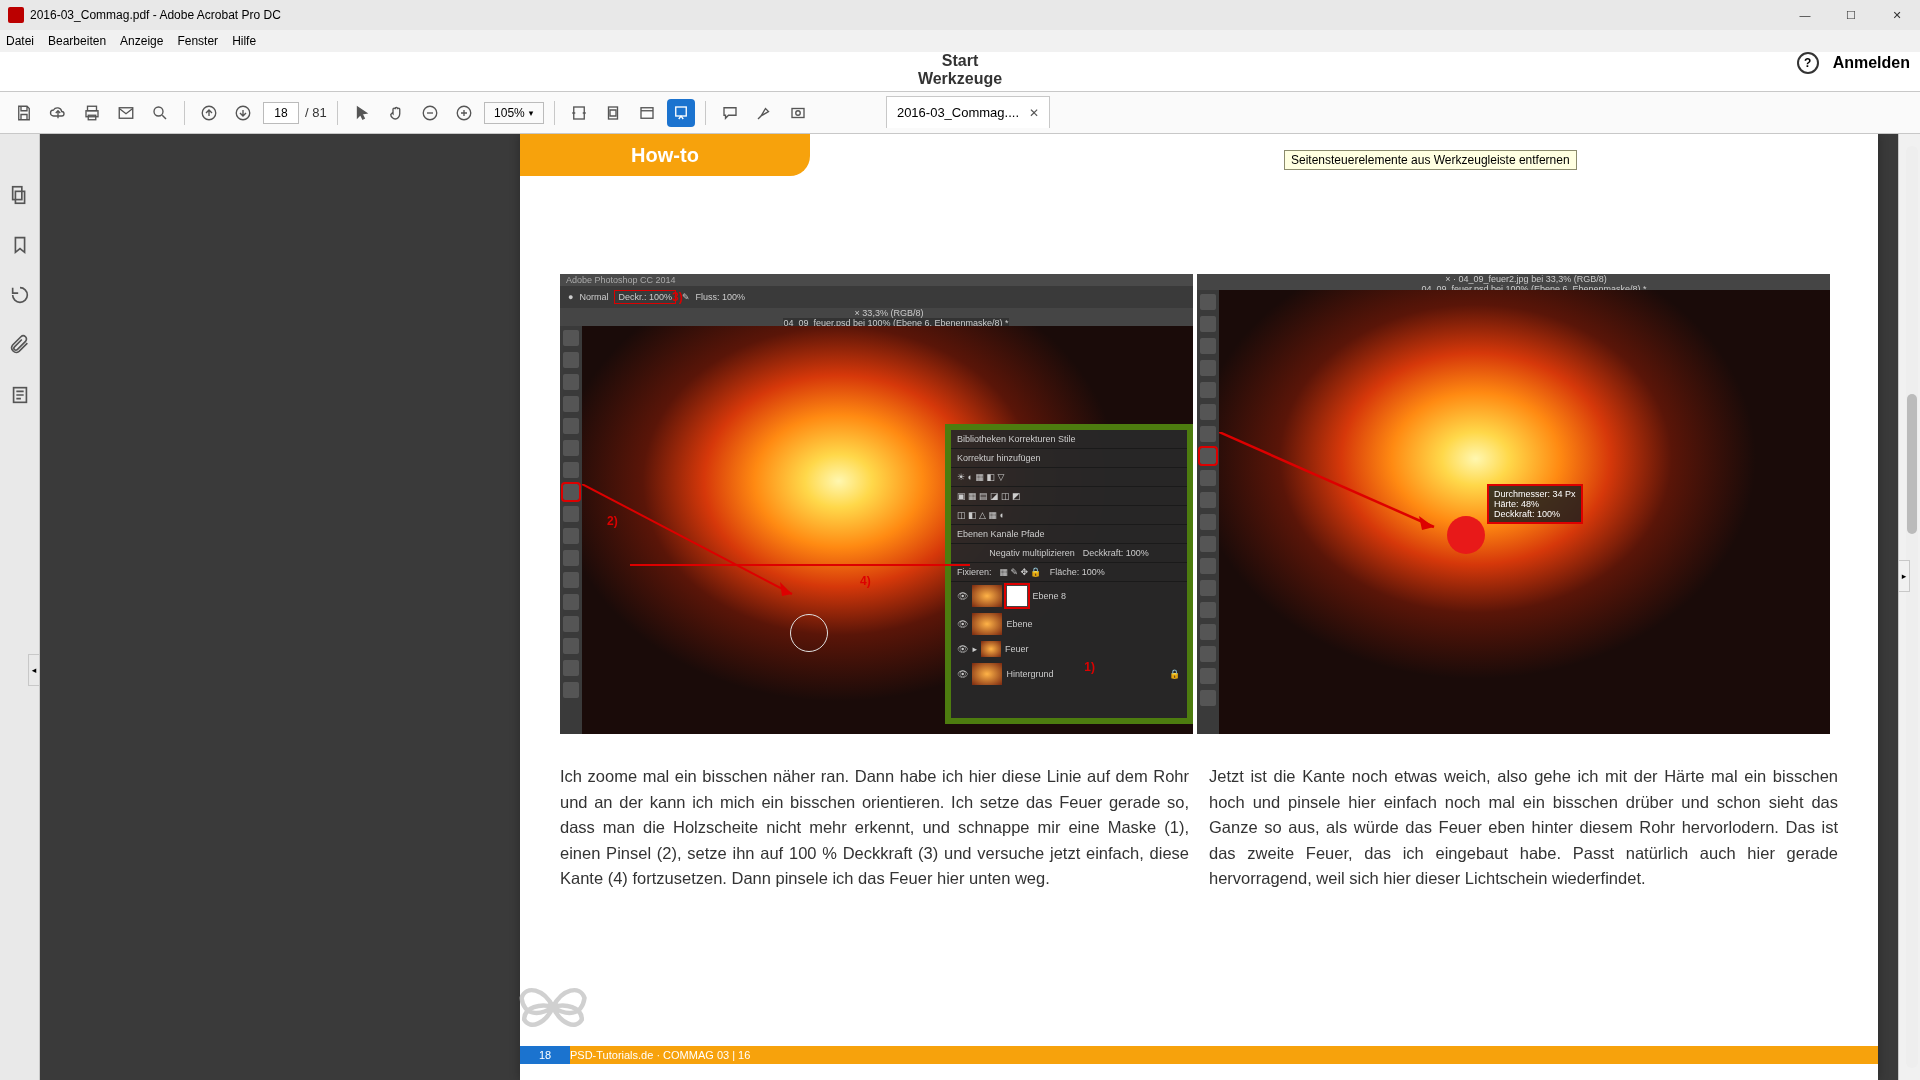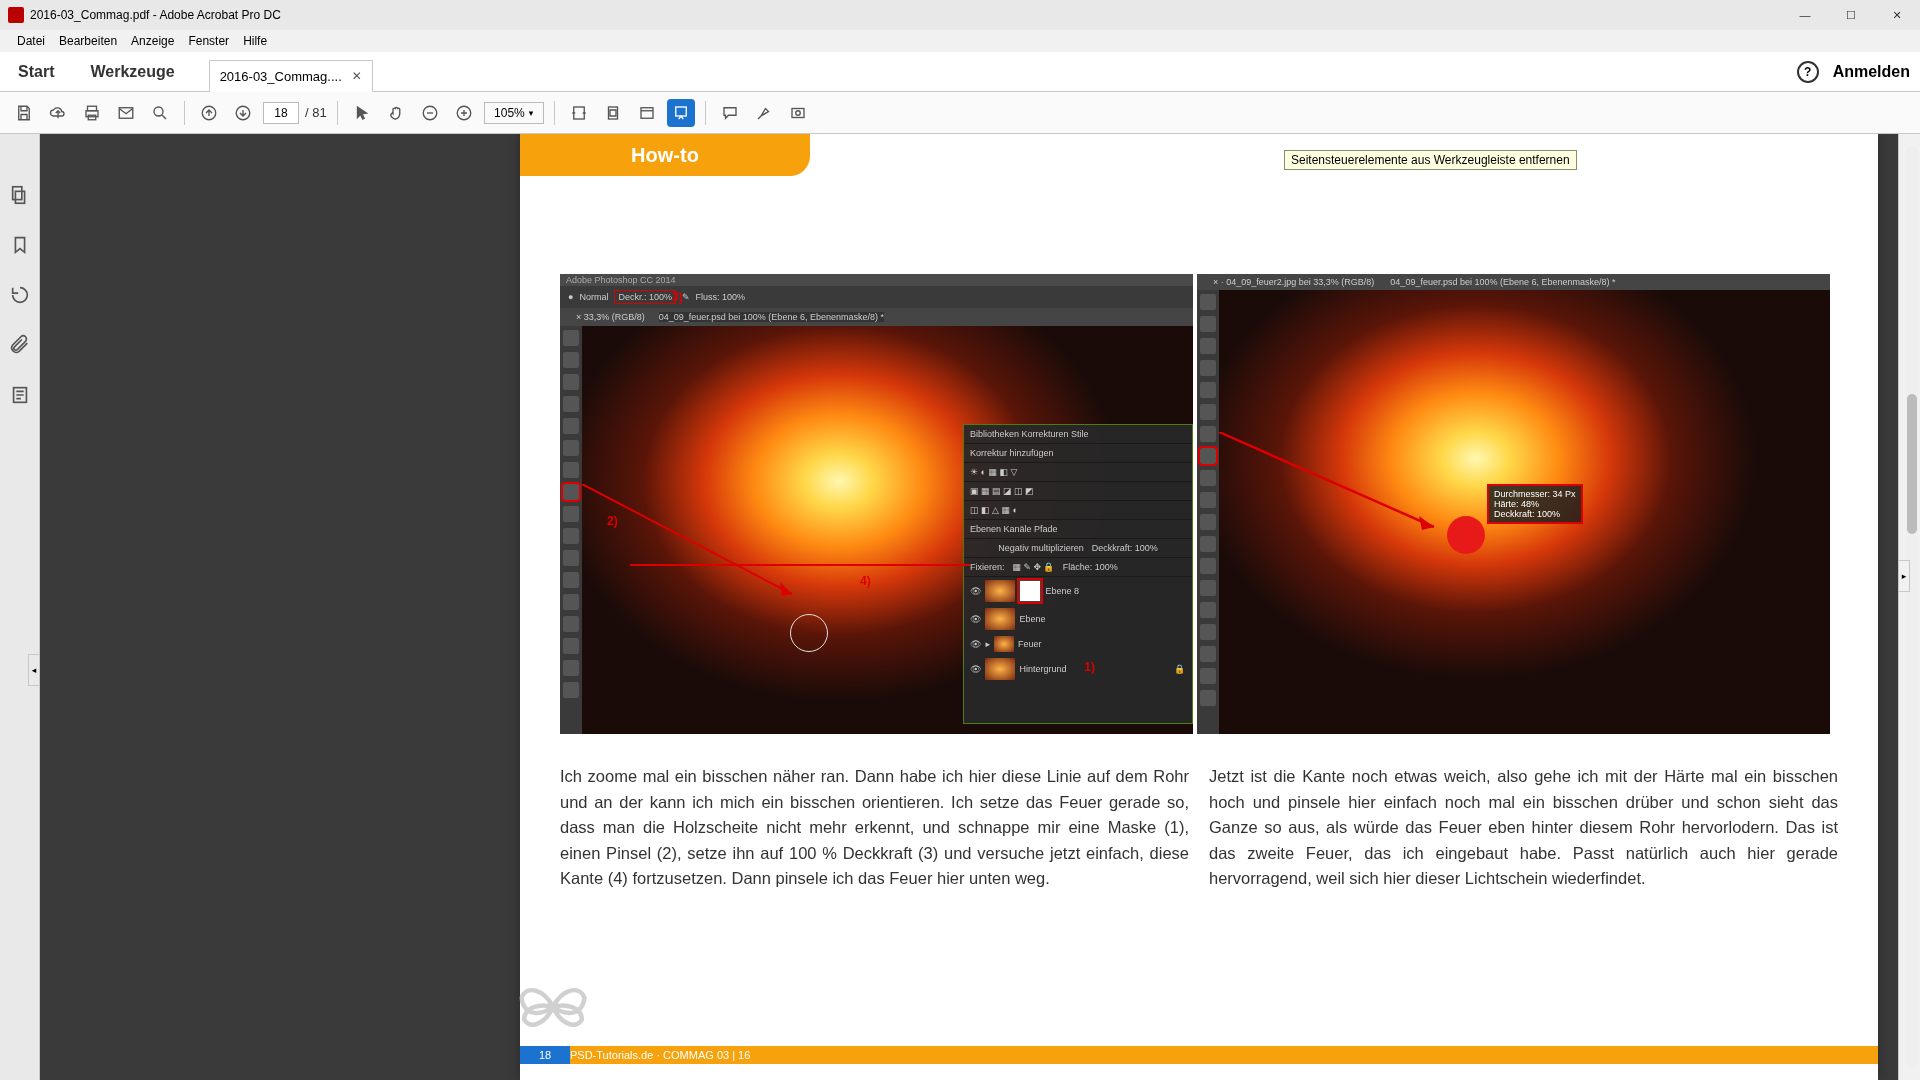--- a/index.html
+++ b/index.html
@@ -5,25 +5,25 @@
 * { margin: 0; padding: 0; box-sizing: border-box; font-family: "Segoe UI", Arial, sans-serif; }
 body { background: #fff; width: 1920px; height: 1080px; overflow: hidden; }
 
 
 .titlebar { height: 30px; background: #e8e8e8; display: flex; align-items: center; padding: 0 8px; font-size: 12px; position: relative; }
 .titlebar .app-icon { width: 16px; height: 16px; background: #b00; border-radius: 2px; margin-right: 6px; }
 .win-controls { position: absolute; right: 0; top: 0; display: flex; }
 .win-btn { width: 46px; height: 30px; display: flex; align-items: center; justify-content: center; font-size: 11px; cursor: pointer; color: #333; }
 
 
-.menubar { height: 22px; background: #f1f1f1; display: flex; align-items: center; padding: 0 17px; font-size: 12px; gap: 14px; }
+.menubar { height: 22px; background: #f1f1f1; display: flex; align-items: center; padding: 0 6px; font-size: 12px; gap: 14px; }
 .menubar span { cursor: pointer; }
 
 
-.tabsrow { height: 40px; background: #fff; border-bottom: 1px solid #c8c8c8; display: flex; align-items: center; position: relative; }
+.tabsrow { height: 40px; background: #fff; border-bottom: 1px solid #c8c8c8; display: flex; align-items: center; position: relative; flex-direction: column; }
 .tab-main { padding: 0 18px; font-size: 16px; font-weight: bold; color: #333; cursor: pointer; }
 .doc-tab { margin-left: 16px; background: #fff; border: 1px solid #c8c8c8; border-bottom: none; height: 32px; margin-top: 8px; display: flex; align-items: center; padding: 8px 10px; font-size: 13px; gap: 10px; }
 .doc-tab .close-x { font-size: 12px; color: #555; cursor: pointer; }
 .right-tabstrip { position: absolute; right: 10px; display: flex; align-items: center; gap: 14px; }
 .help-icon { width: 22px; height: 22px; border: 2px solid #333; border-radius: 50%; display: flex; align-items: center; justify-content: center; font-size: 12px; font-weight: bold; cursor: pointer; }
 .signin { font-size: 16px; font-weight: bold; cursor: pointer; }
 
 
 .toolbar { height: 42px; background: #fafafa; border-bottom: 1px solid #c8c8c8; display: flex; align-items: center; padding: 0 10px; gap: 6px; }
 .tool-btn { width: 28px; height: 28px; display: flex; align-items: center; justify-content: center; cursor: pointer; color: #555; border-radius: 4px; }
@@ -52,26 +52,26 @@
 .right-rail .toggle { position: absolute; left: -1px; top: 45%; width: 12px; height: 32px; background: #f1f1f1; border: 1px solid #c8c8c8; display: flex; align-items: center; justify-content: center; font-size: 9px; cursor: pointer; }
 .right-rail .scrollbar-thumb { position: absolute; right: 3px; top: 260px; width: 10px; height: 140px; background: #bbb; border-radius: 5px; }
 .right-rail .scrollbar-track { position: absolute; right: 2px; top: 12px; bottom: 12px; width: 12px; background: #eee; border-radius: 6px; }
 
 
 .howto-banner { position: absolute; left: 0; top: 0; width: 290px; height: 42px; background: #f7a20c; color: #fff; display: flex; align-items: center; justify-content: center; font-size: 20px; font-weight: bold; border-bottom-right-radius: 20px; }
 .images-row { position: absolute; top: 140px; left: 40px; right: 48px; display: flex; gap: 4px; }
 .ps-shot { flex: 1; height: 460px; background: #2a2a2a; position: relative; overflow: hidden; }
 .ps-shot .ps-top { height: 12px; background: #4a4a4a; font-size: 9px; color: #aaa; display:flex; align-items:center; padding-left:6px; }
 .ps-shot .ps-toolbar { height: 22px; background: #3a3a3a; display:flex; align-items:center; gap:6px; padding-left:8px; font-size:9px; color:#ccc; }
-.ps-shot .ps-tabs { height: 18px; background: #454545; font-size: 9px; color: #ccc; display:flex; align-items:center; padding-left:16px; }
+.ps-shot .ps-tabs { height: 18px; background: #454545; font-size: 9px; color: #ccc; display:flex; align-items:center; padding-left:25px;flex-direction:column; }
 .ps-shot .ps-tool-col { position:absolute; left:0; top:52px; bottom:0; width:22px; background:#3a3a3a; display:flex; flex-direction:column; gap:6px; padding-top:4px; }
 .ps-shot .pt { width:16px; height:16px; margin:0 auto; background:#555; border-radius:2px; }
 .ps-shot .pt.sel { outline: 2px solid #d00; }
 .ps-shot .canvas { position:absolute; left:22px; right:0; top:52px; bottom:0; background: radial-gradient(ellipse 280px 220px at 42% 38%, #fff7b0 0%, #ffd84a 12%, #ff8a12 30%, #d6380a 48%, #5a1508 70%, #1a0b09 100%); }
-.ps-shot .ps-panel { position:absolute; right:0; top:150px; width:230px; height:300px; background:rgba(40,40,40,.95); border:1px solid #4d7c0f; font-size:9px; color:#ccc; }
+.ps-shot .ps-panel { position:absolute; right:0; top:150px; width:248px; height:300px; background:rgba(40,40,40,.95); border:6px solid #4d7c0f; font-size:9px; color:#ccc; }
 .ps-shot .ps-panel .sec { padding:4px 6px; border-bottom:1px solid #1a1a1a; }
 .ps-shot .ps-panel .layer-row { display:flex; align-items:center; gap:4px; padding:3px 6px; }
 .ps-shot .ps-panel .thumb { width:30px; height:22px; background: radial-gradient(ellipse at 50% 50%, #ffb347 0%, #7a2810 100%); }
 .ps-shot .ps-panel .mask { width:22px; height:22px; background:#fff; border:1px solid #444; }
 .ps-shot .red-line { position:absolute; background:none; }
 .ps-shot .red-line svg { width:100%; height:100%; }
 .ps-shot .red-num { position:absolute; color:#d00; font-size:12px; font-weight:bold; }
 .ps-shot .circle { position:absolute; width:38px; height:38px; border:1.5px solid #e0e0e0; border-radius:50%; }
 .ps-shot .red-dot { position:absolute; width:38px; height:38px; background:#e81919; border-radius:50%; }
 .ps-shot .red-box { position:absolute; border:2px solid #d00; font-size:9px; color:#fff; background:rgba(30,30,30,.85); padding:3px 5px; }

